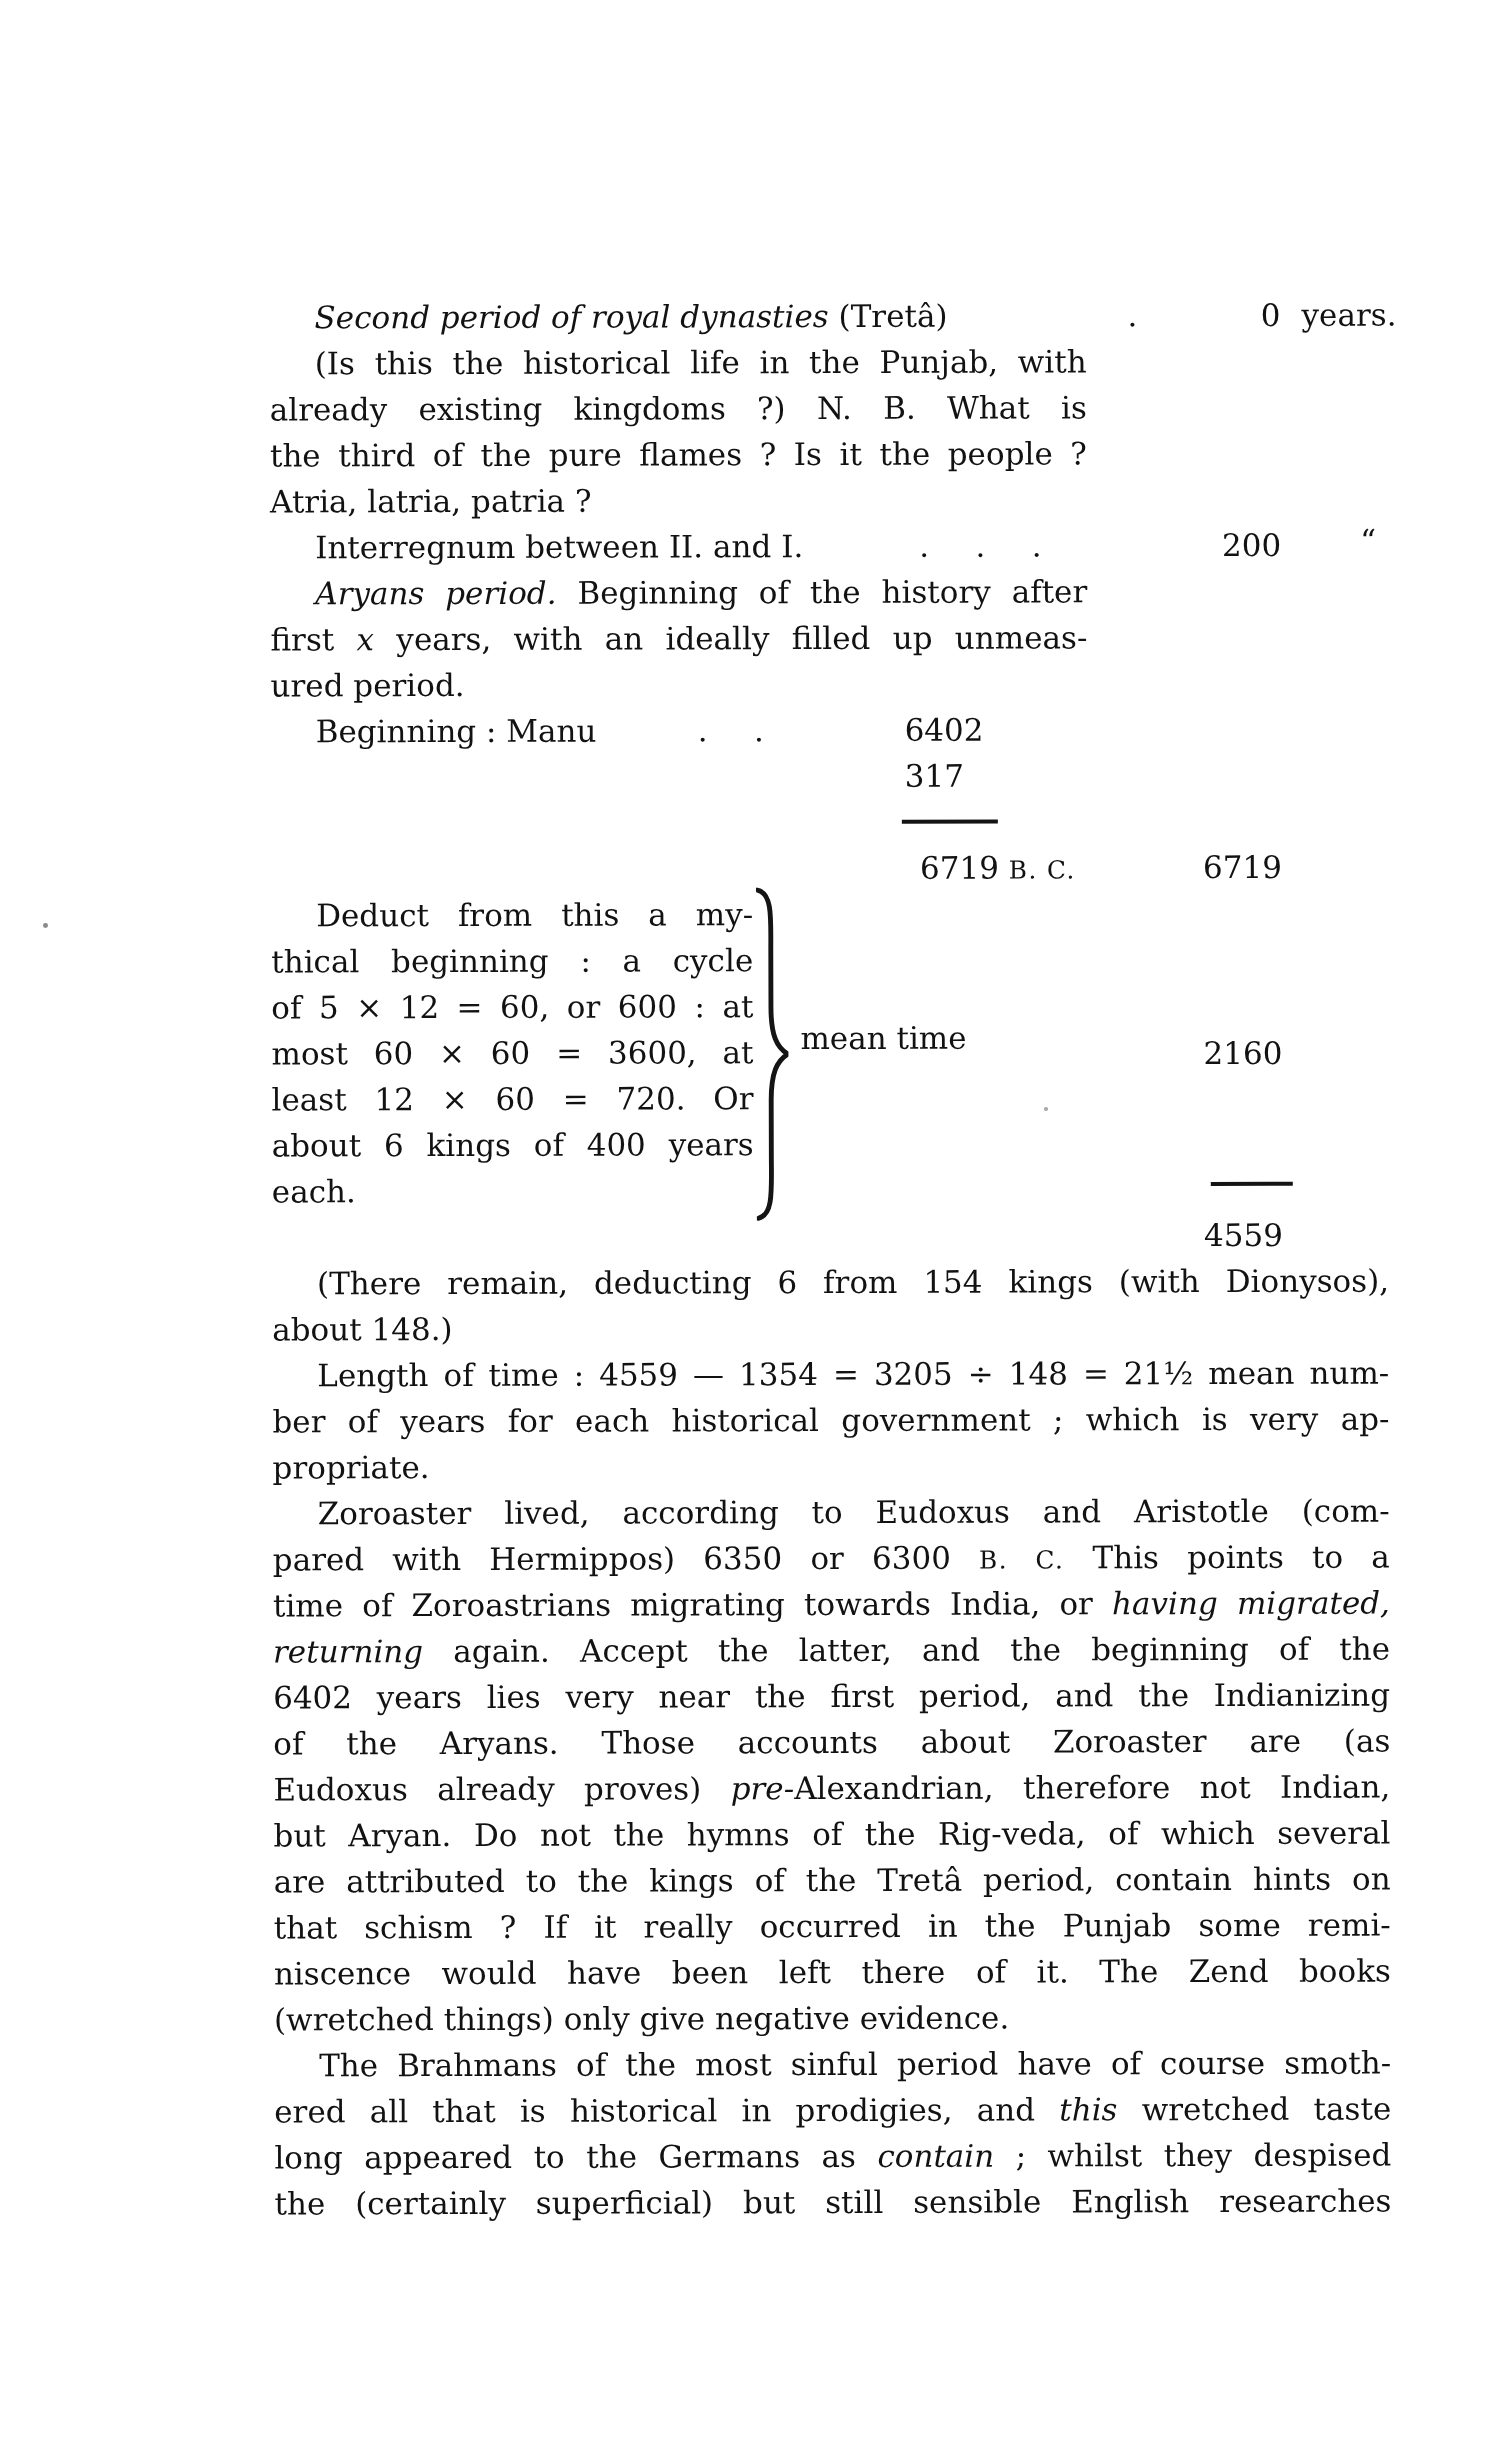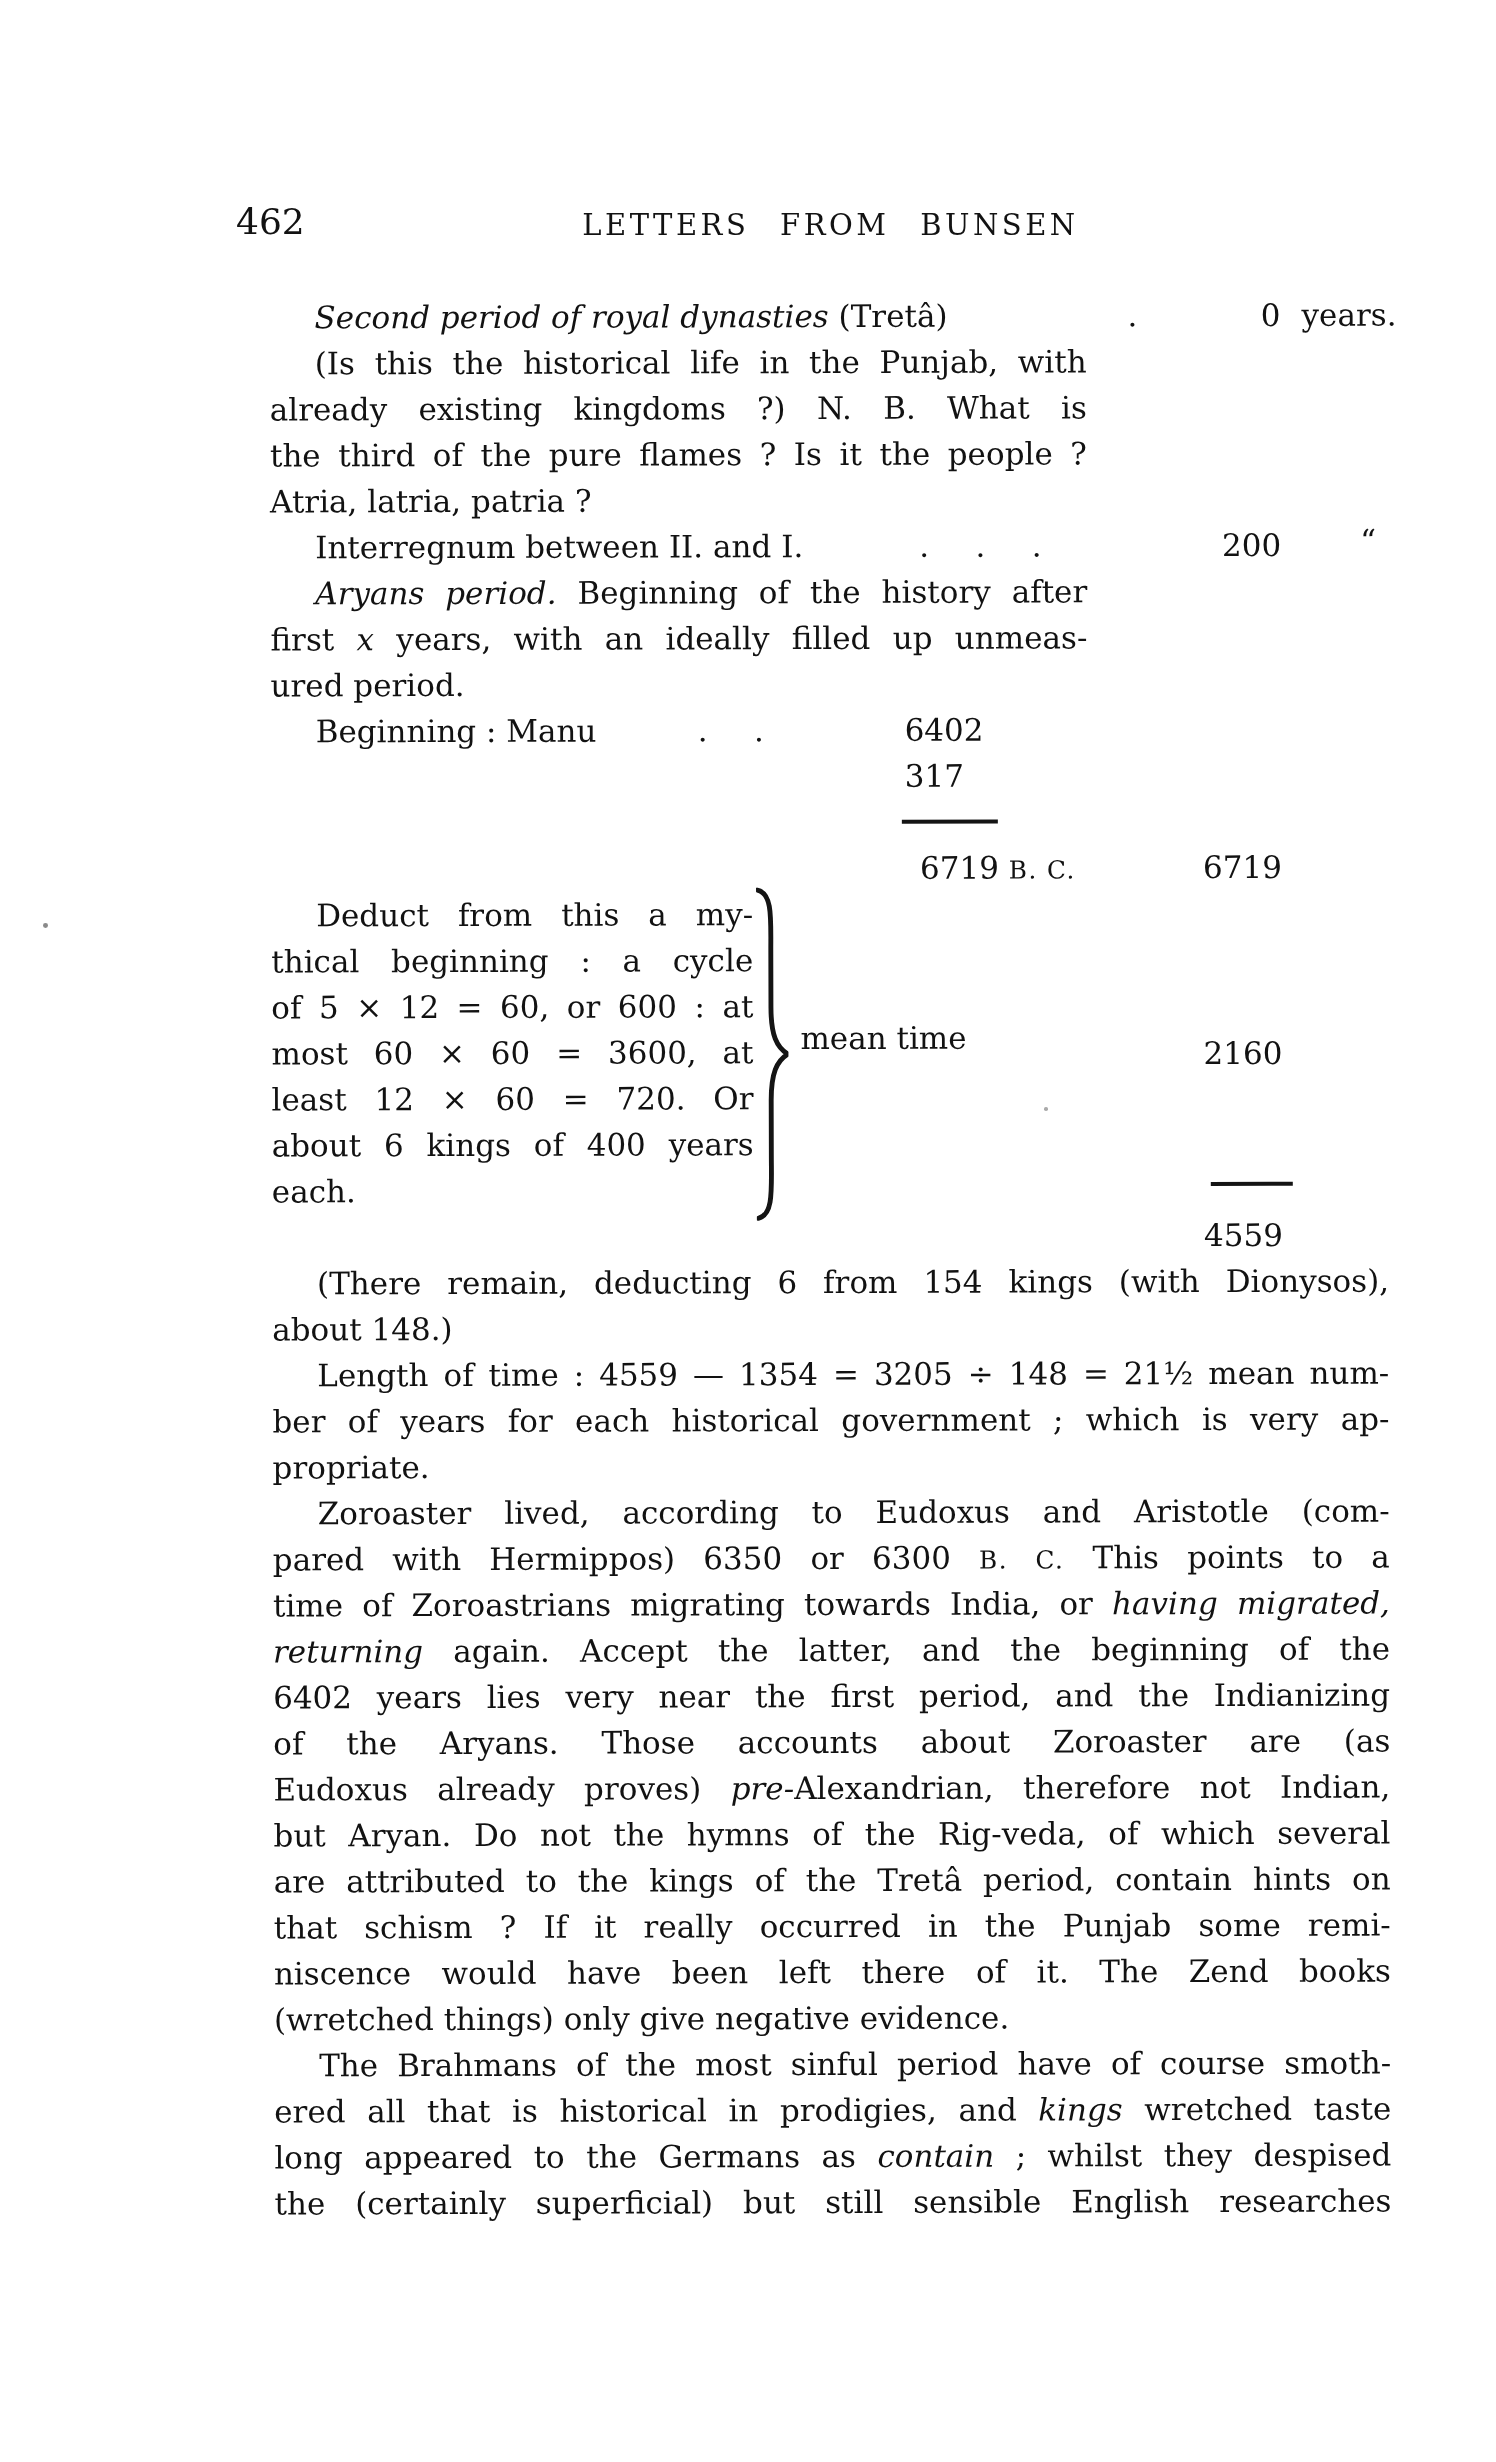--- a/index.html
+++ b/index.html
@@ -47,24 +47,20 @@
   .minirule { position:absolute; left:939px; top:292px; width:82px; height:3.5px; background:#141414; }
   .speck { position:absolute; border-radius:50%; background:#2a2a2a; }
   .speck1 { left:43px; top:923px; width:4.9px; height:4.9px; opacity:.55; }
   .speck2 { left:1044px; top:1107px; width:3.5px; height:3.5px; opacity:.4; }
 </style>
 </head>
 <body>
 
 <div class="page">
 
-  <div class="runhead">
-    <span class="pageno">462</span>
-    <span class="booktitle">LETTERS FROM BUNSEN</span>
-  </div>
 
   <div class="speck speck1"></div>
   <div class="speck speck2"></div>
 
   <div class="text">
 
     <div class="ln ind">
       <span class="it">Second period of royal dynasties</span><span> (Tretâ)</span>
       <span class="dots-entry">.</span>
       <span class="colnum">0</span>
@@ -152,21 +148,21 @@
       <span>Eudoxus already proves) </span><span class="it">pre-</span><span>Alexandrian, therefore not Indian,</span>
     </div>
     <div class="ln j full">but Aryan. Do not the hymns of the Rig-veda, of which several</div>
     <div class="ln j full">are attributed to the kings of the Tretâ period, contain hints on</div>
     <div class="ln j full">that schism ? If it really occurred in the Punjab some remi-</div>
     <div class="ln j full">niscence would have been left there of it. The Zend books</div>
     <div class="ln">(wretched things) only give negative evidence.</div>
 
     <div class="ln j full ind">The Brahmans of the most sinful period have of course smoth-</div>
     <div class="ln j full">
-      <span>ered all that is historical in prodigies, and </span><span class="it">kings</span><span> wretched taste</span>
+      <span>ered all that is historical in prodigies, and </span><span class="it">this</span><span> wretched taste</span>
     </div>
     <div class="ln j full">
       <span>long appeared to the Germans as </span><span class="it">contain</span><span> ; whilst they despised</span>
     </div>
     <div class="ln j full">the (certainly superficial) but still sensible English researches</div>
 
   </div>
 </div>
 
 

